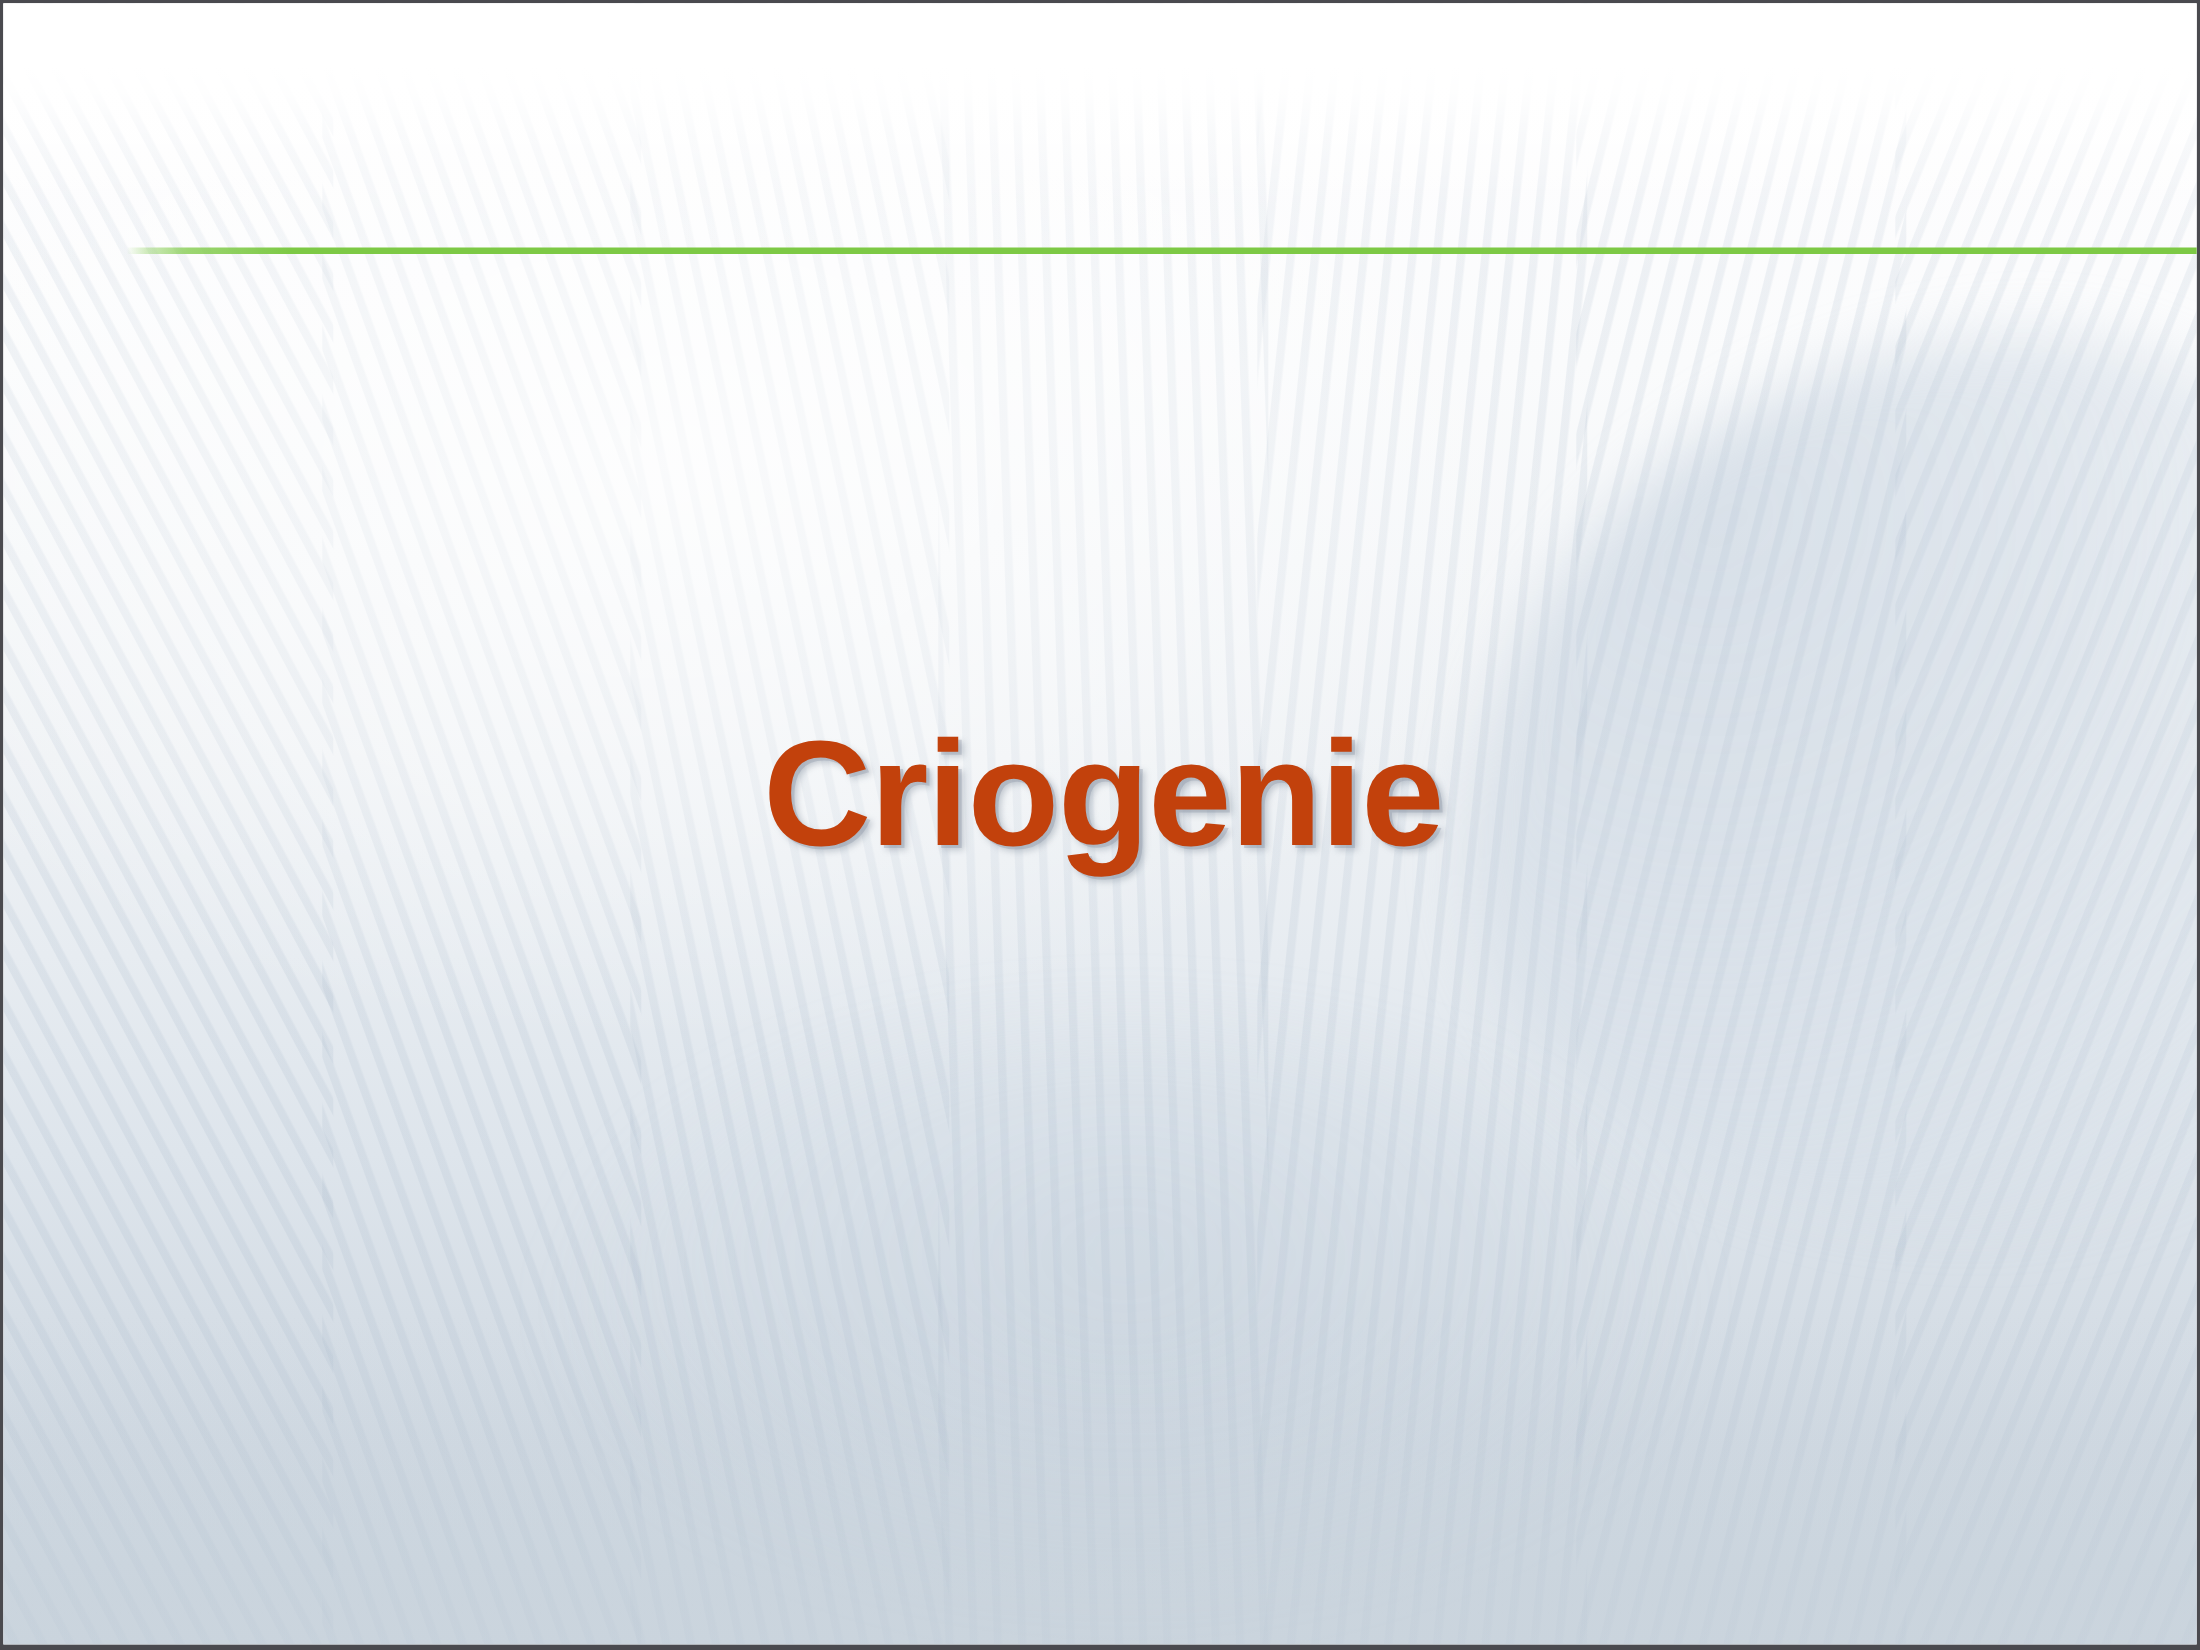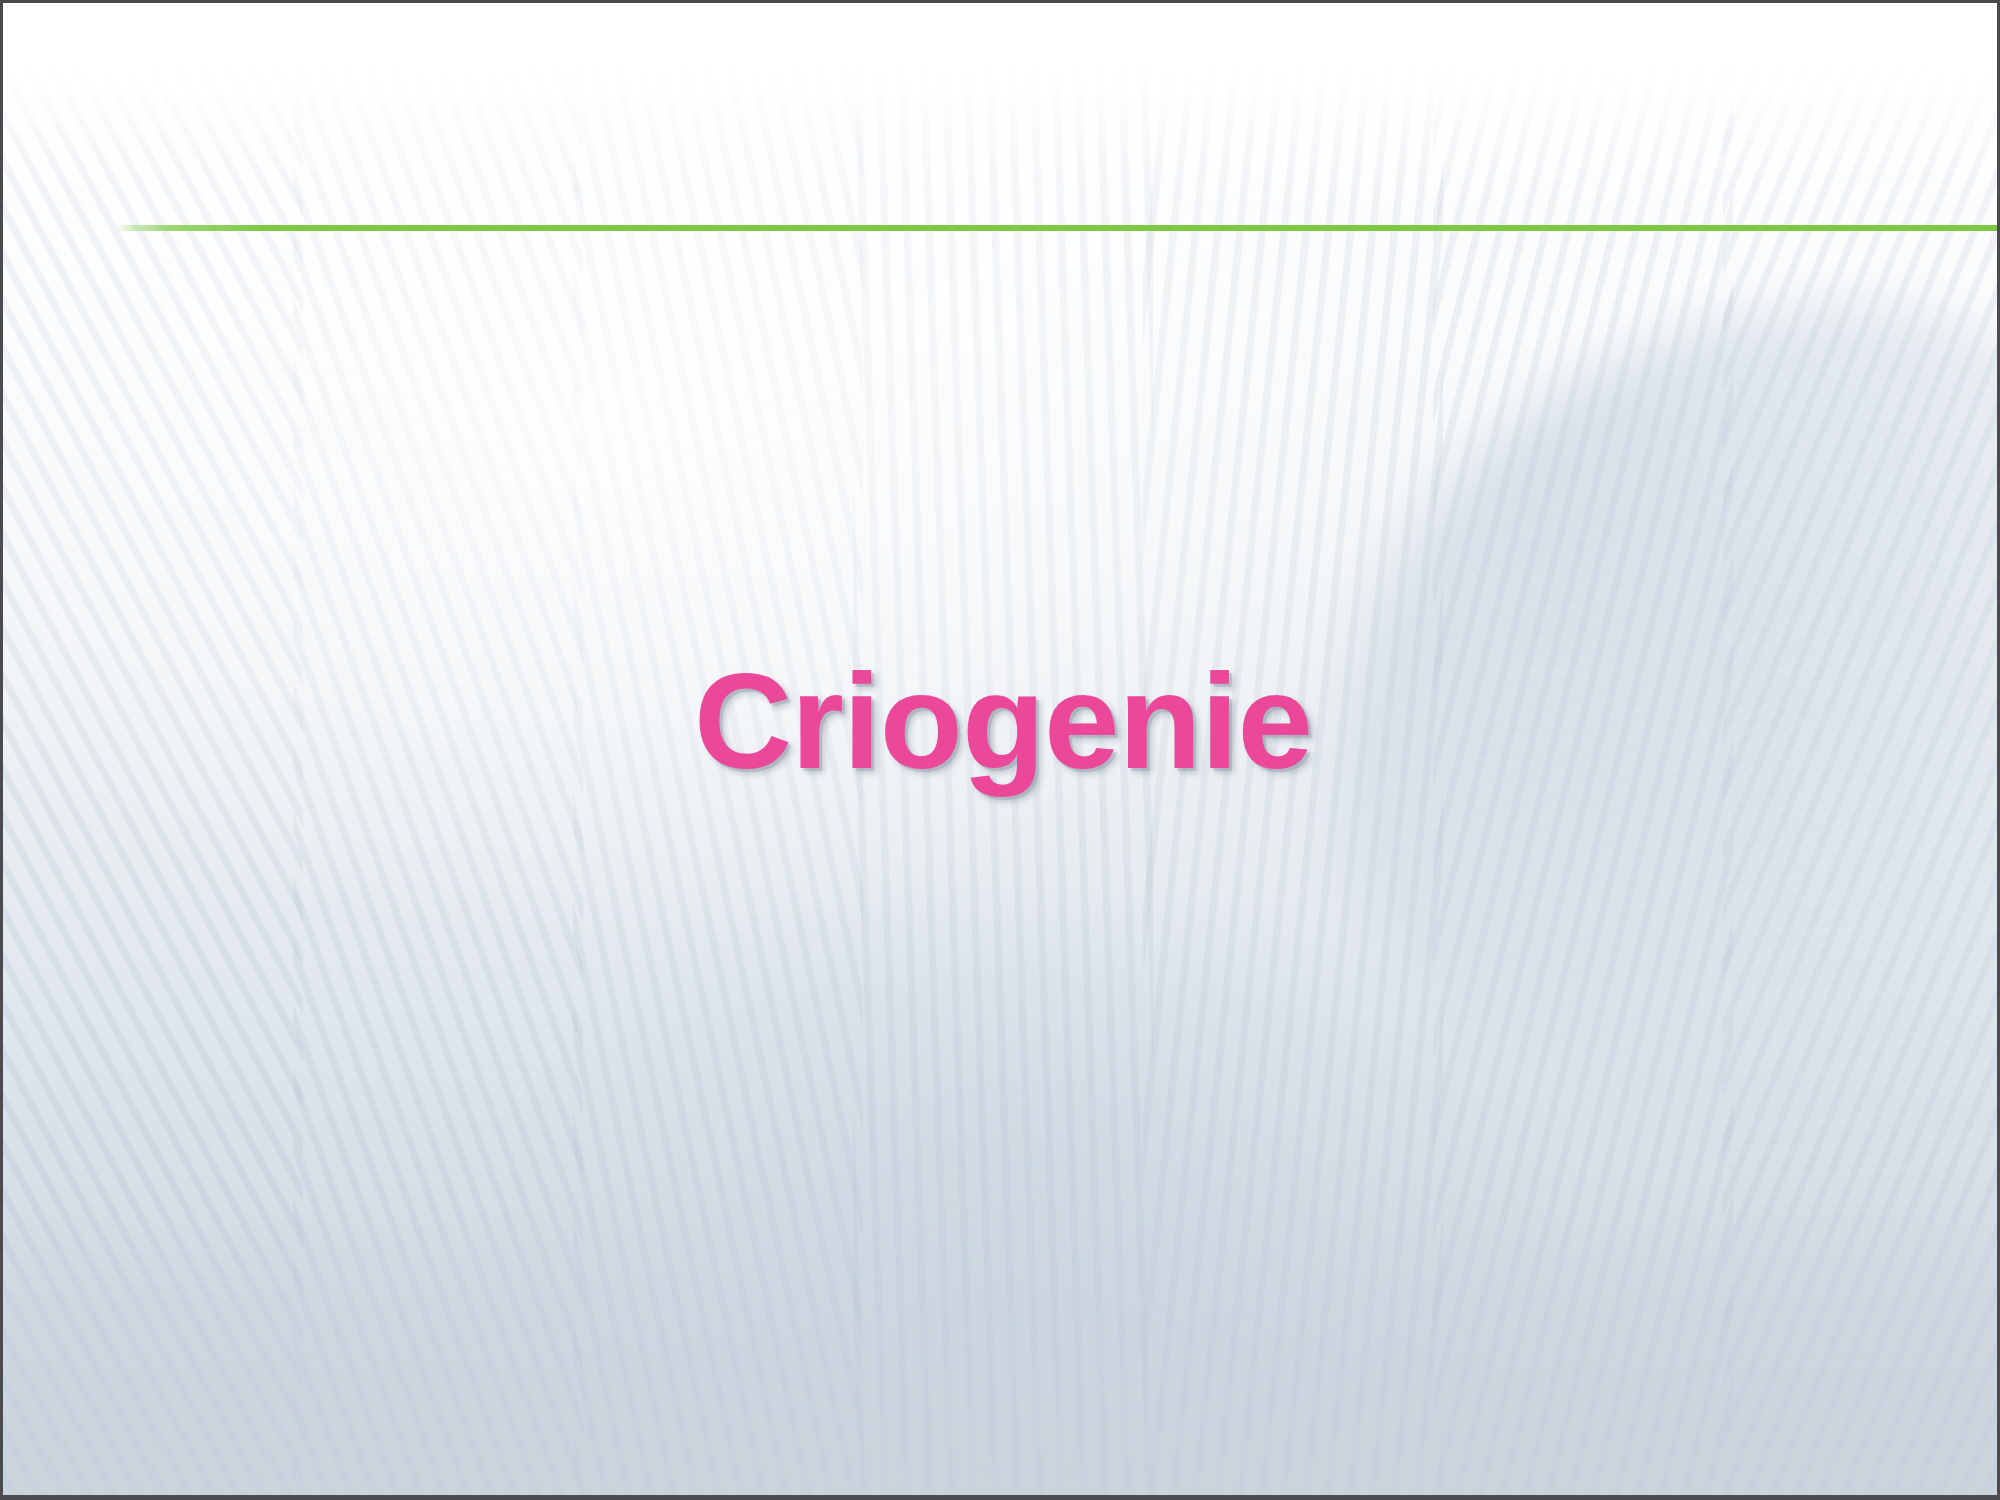--- a/index.html
+++ b/index.html
@@ -175,21 +175,21 @@
     width: 2000px;
     text-align: center;
   }
   .title {
     display: inline-block;
     font-family: "Liberation Sans", sans-serif;
     font-weight: bold;
     font-size: 136px;
     line-height: 1.0;
     letter-spacing: -1px;
-    color: #ec4899;
+    color: #c2410c;
     text-shadow:
        3px 3px 0px rgba(140,150,165,0.35),
        5px 5px 6px rgba(120,132,148,0.40);
     white-space: nowrap;
   }
 </style>
 </head>
 <body>
 
 <div class="slide">

